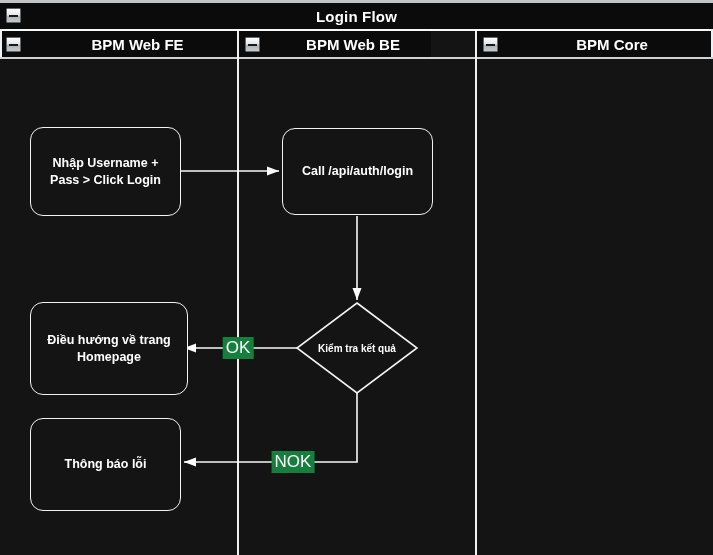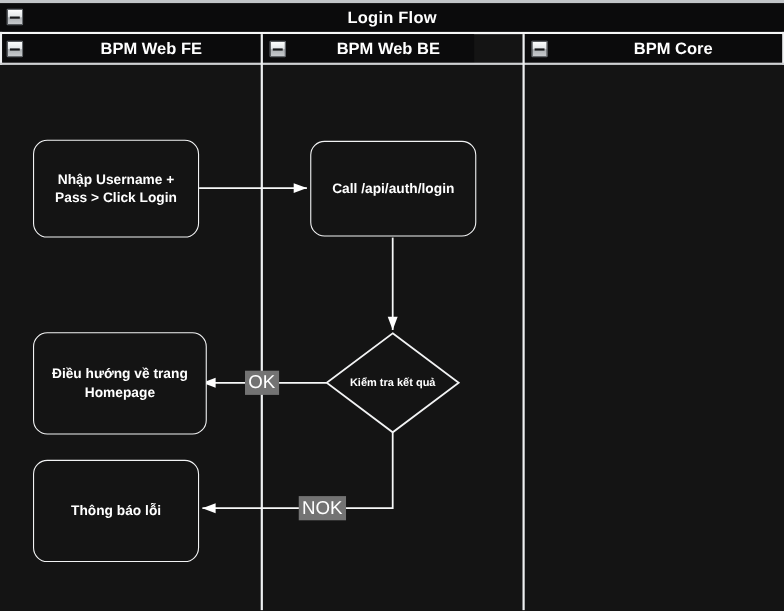--- a/index.html
+++ b/index.html
@@ -57,21 +57,21 @@
   .node-home{left:30px;top:302px;width:158px;height:93px;}
   .node-error{left:30px;top:418px;width:151px;height:93px;}
   .decision-label{
     position:absolute;left:357px;top:348px;width:130px;z-index:3;
     transform:translate(-50%,-50%);text-align:center;
     font-weight:bold;font-size:10px;
   }
   
   .edge-label{
     position:absolute;z-index:3;transform:translate(-50%,-50%);
-    background:#737373;padding:1px 3px;font-size:17px;font-weight:normal;
+    background:#15803d;padding:1px 3px;font-size:17px;font-weight:normal;
   }
   .lbl-ok{left:238px;top:348px;}
   .lbl-nok{left:293px;top:462px;}
 </style>
 </head>
 <body>
 
 <div class="stage">
 
   <div class="top-strip"></div>

